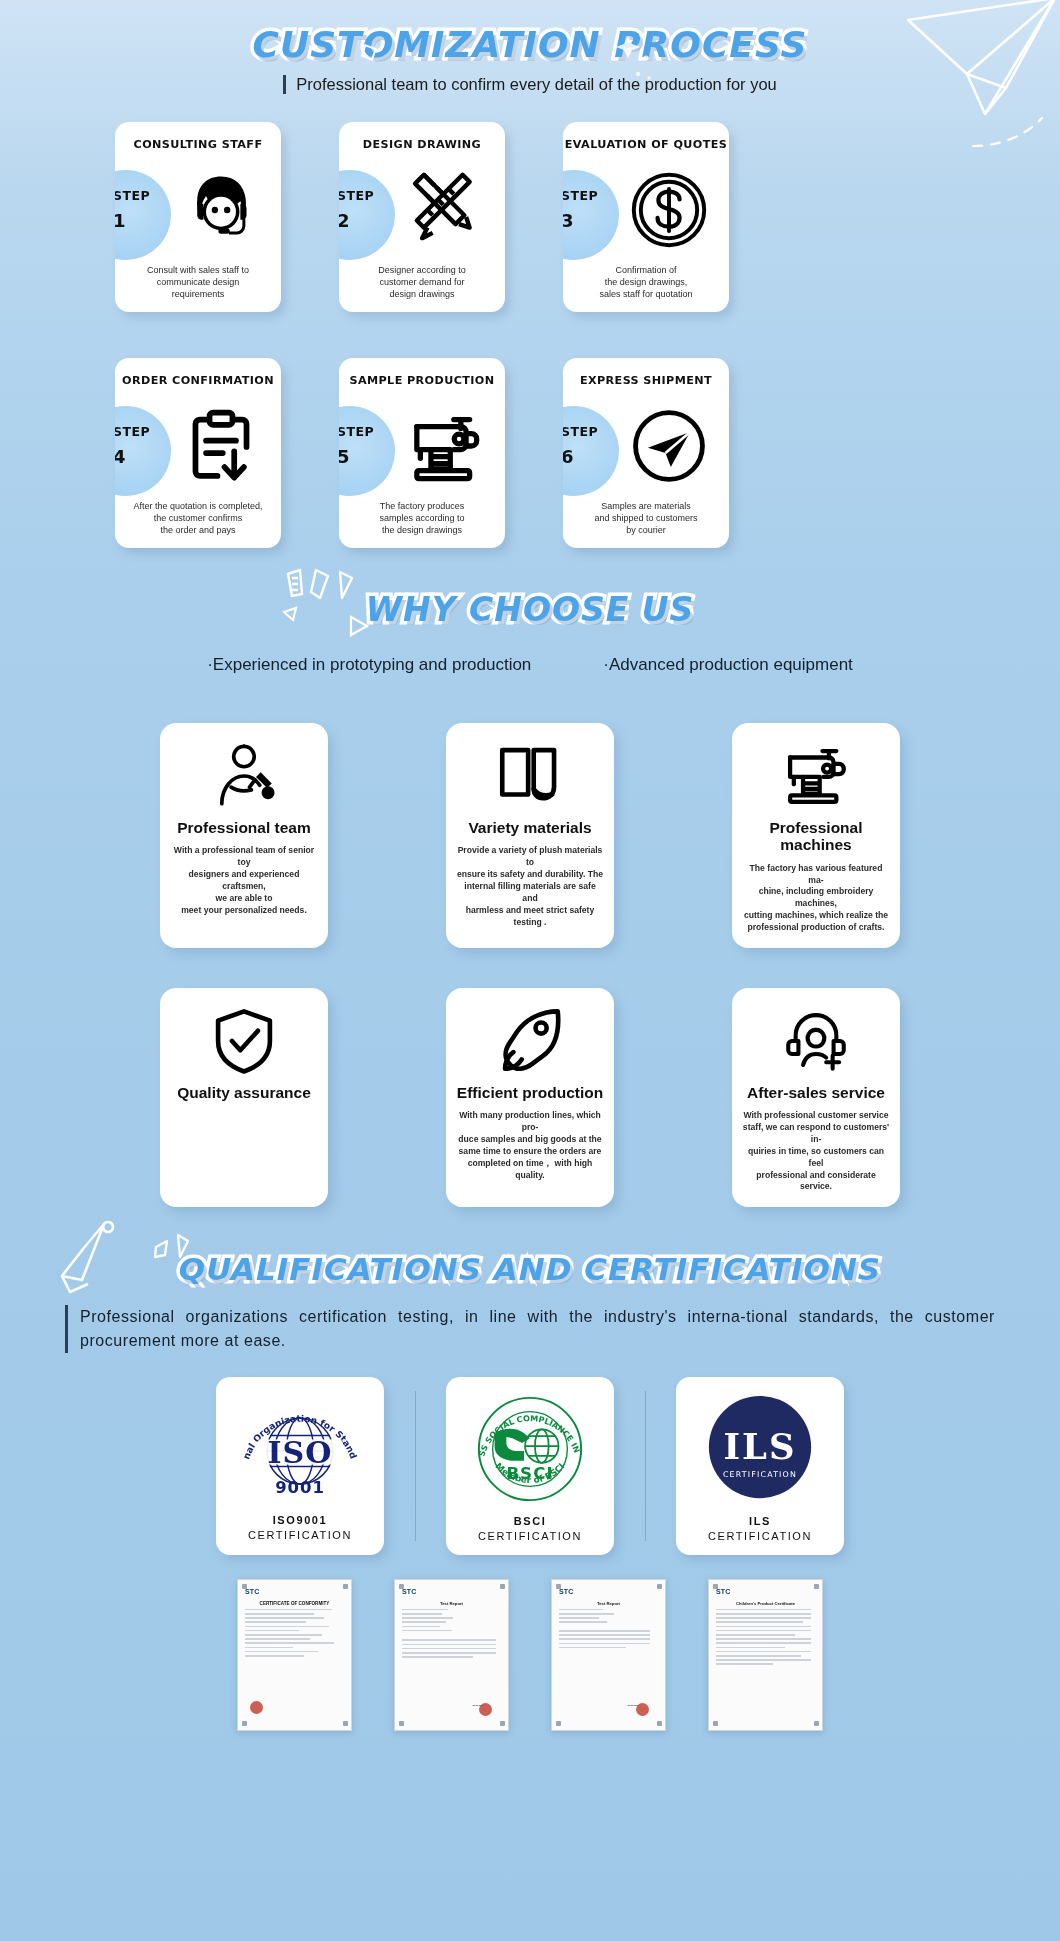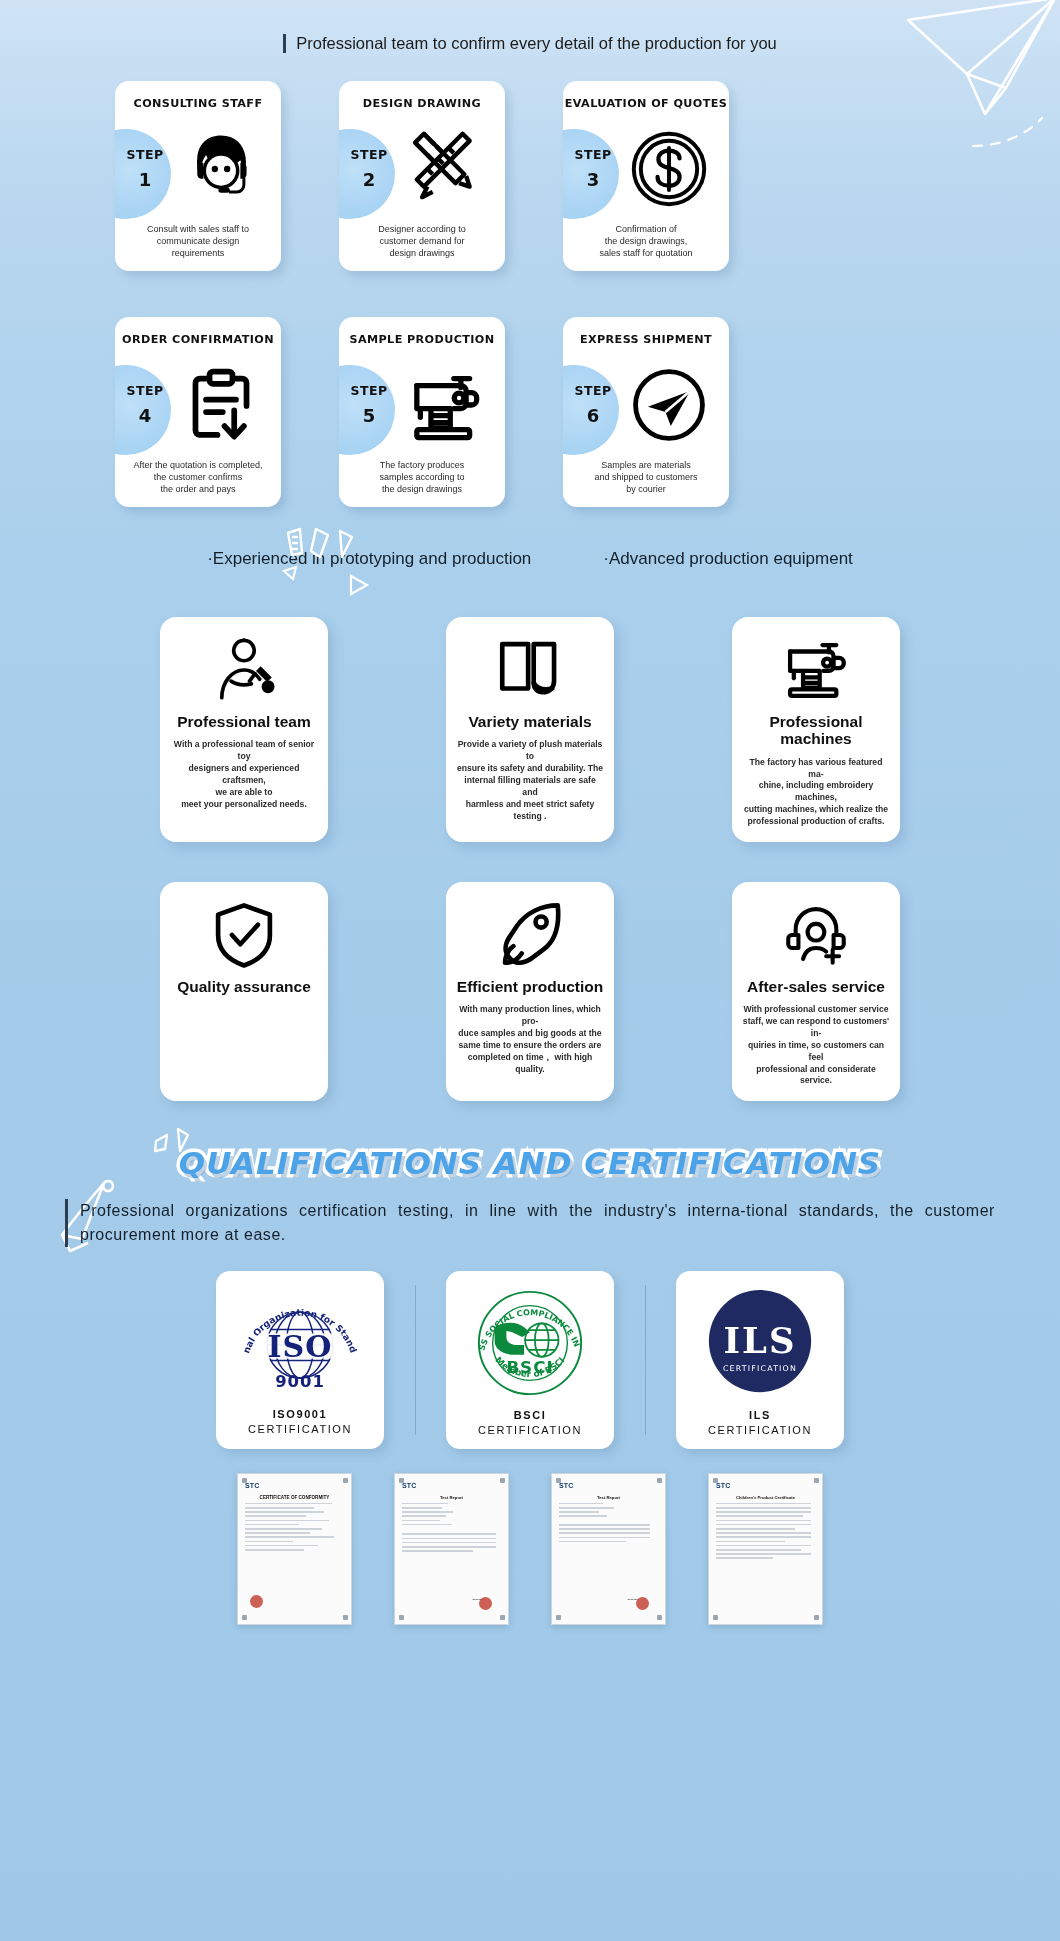--- a/index.html
+++ b/index.html
@@ -54,21 +54,21 @@
     font-family:"DejaVu Sans", sans-serif;
     font-weight:700; font-size:11.2px; letter-spacing:.4px;
     text-align:center; color:#111; white-space:nowrap;
   }
   .step-badge {
     position:absolute; left:-34px; top:48px;
     width:90px; height:90px; border-radius:50%;
     background: radial-gradient(circle at 55% 45%, #bfe0f8 0%, #a6d2f3 70%, #9ecdf1 100%);
   }
   .step-badge span {
-    position:absolute; left:40px; width:48px; text-align:center;
+    position:absolute; left:32px; width:48px; 
     font-family:"DejaVu Sans", sans-serif; font-weight:700; color:#111;
   }
   .step-badge .sb-word { top:18px; font-size:12.5px; letter-spacing:.5px; }
   .step-badge .sb-num  { top:40px; font-size:18px; }
   .step-icon {
     position:absolute; right:14px; top:44px;
     width:92px; height:88px;
     display:flex; align-items:center; justify-content:center;
   }
   .step-icon svg { width:100%; height:100%; display:block; }
@@ -147,20 +147,32 @@
     <path d="M215 118 L236 92 L285 2"></path>
     <path d="M236 92 L197 78"></path>
   </g>
   <g fill="none" stroke="#ffffff" stroke-width="2.2" stroke-linecap="round" stroke-dasharray="9 9">
     <path d="M203 150 C 230 150 255 140 272 122"></path>
   </g>
 </svg>
 
 <div class="section" style="padding-top:24px;">
 
+  <div class="banner">
+    <svg class="deco" style="left:358px;top:18px;width:22px;height:22px;" viewBox="0 0 22 22">
+      <rect x="5" y="5" width="11" height="11" fill="none" stroke="#ffffff" stroke-width="2" transform="rotate(20 11 11)"></rect>
+    </svg>
+    <svg class="deco" style="left:616px;top:8px;width:40px;height:54px;" viewBox="0 0 40 54">
+      <path d="M12 4 l4 8 8 3 -8 3 -4 8 -4 -8 -8 -3 8 -3 z" fill="#ffffff" opacity=".85"></path>
+      <circle cx="30" cy="26" r="2.6" fill="#ffffff" opacity=".8"></circle>
+      <circle cx="22" cy="42" r="2.2" fill="#ffffff" opacity=".75"></circle>
+      <circle cx="33" cy="46" r="1.8" fill="#ffffff" opacity=".7"></circle>
+    </svg>
+    <h1 class="banner-title t1">CUSTOMIZATION PROCESS</h1>
+  </div>
 
   <div class="subtitle-wrap">
     <div class="subtitle">Professional team to confirm every detail of the production for you</div>
   </div>
 
   <div class="steps" style="margin-top:28px;">
     <div class="steps-row">
 
       <div class="step-card">
         <div class="step-card-title">CONSULTING STAFF</div>
@@ -315,20 +327,21 @@
         <path d="M8 6 L20 2 L22 26 L12 28 Z"></path>
         <path d="M12 10 L18 10 M12 16 L18 16 M12 22 L18 22"></path>
         <path d="M36 2 L48 8 L40 30 L31 24 Z"></path>
         <path d="M60 4 L72 10 L62 30 Z"></path>
       </g>
       <path d="M4 44 L16 40 L13 52 Z" fill="none" stroke="#ffffff" stroke-width="2.2"></path>
     </svg>
     <svg class="deco" style="left:345px;top:22px;width:28px;height:28px;" viewBox="0 0 28 28">
       <path d="M6 5 L22 14 L6 23 Z" fill="none" stroke="#ffffff" stroke-width="2.2"></path>
     </svg>
+    <h2 class="banner-title t2">WHY CHOOSE US</h2>
   </div>
 
   <svg class="deco" style="left:52px;top:628px;width:70px;height:80px;" viewBox="0 0 70 80">
     <g fill="none" stroke="#ffffff" stroke-width="2.6" stroke-linejoin="round">
       <path d="M52 6 C 38 22 22 42 10 58 L30 62 Z"></path>
       <path d="M10 58 L18 74 L36 66"></path>
       <path d="M56 4 a5 5 0 1 0 .1 0"></path>
     </g>
   </svg>
 

